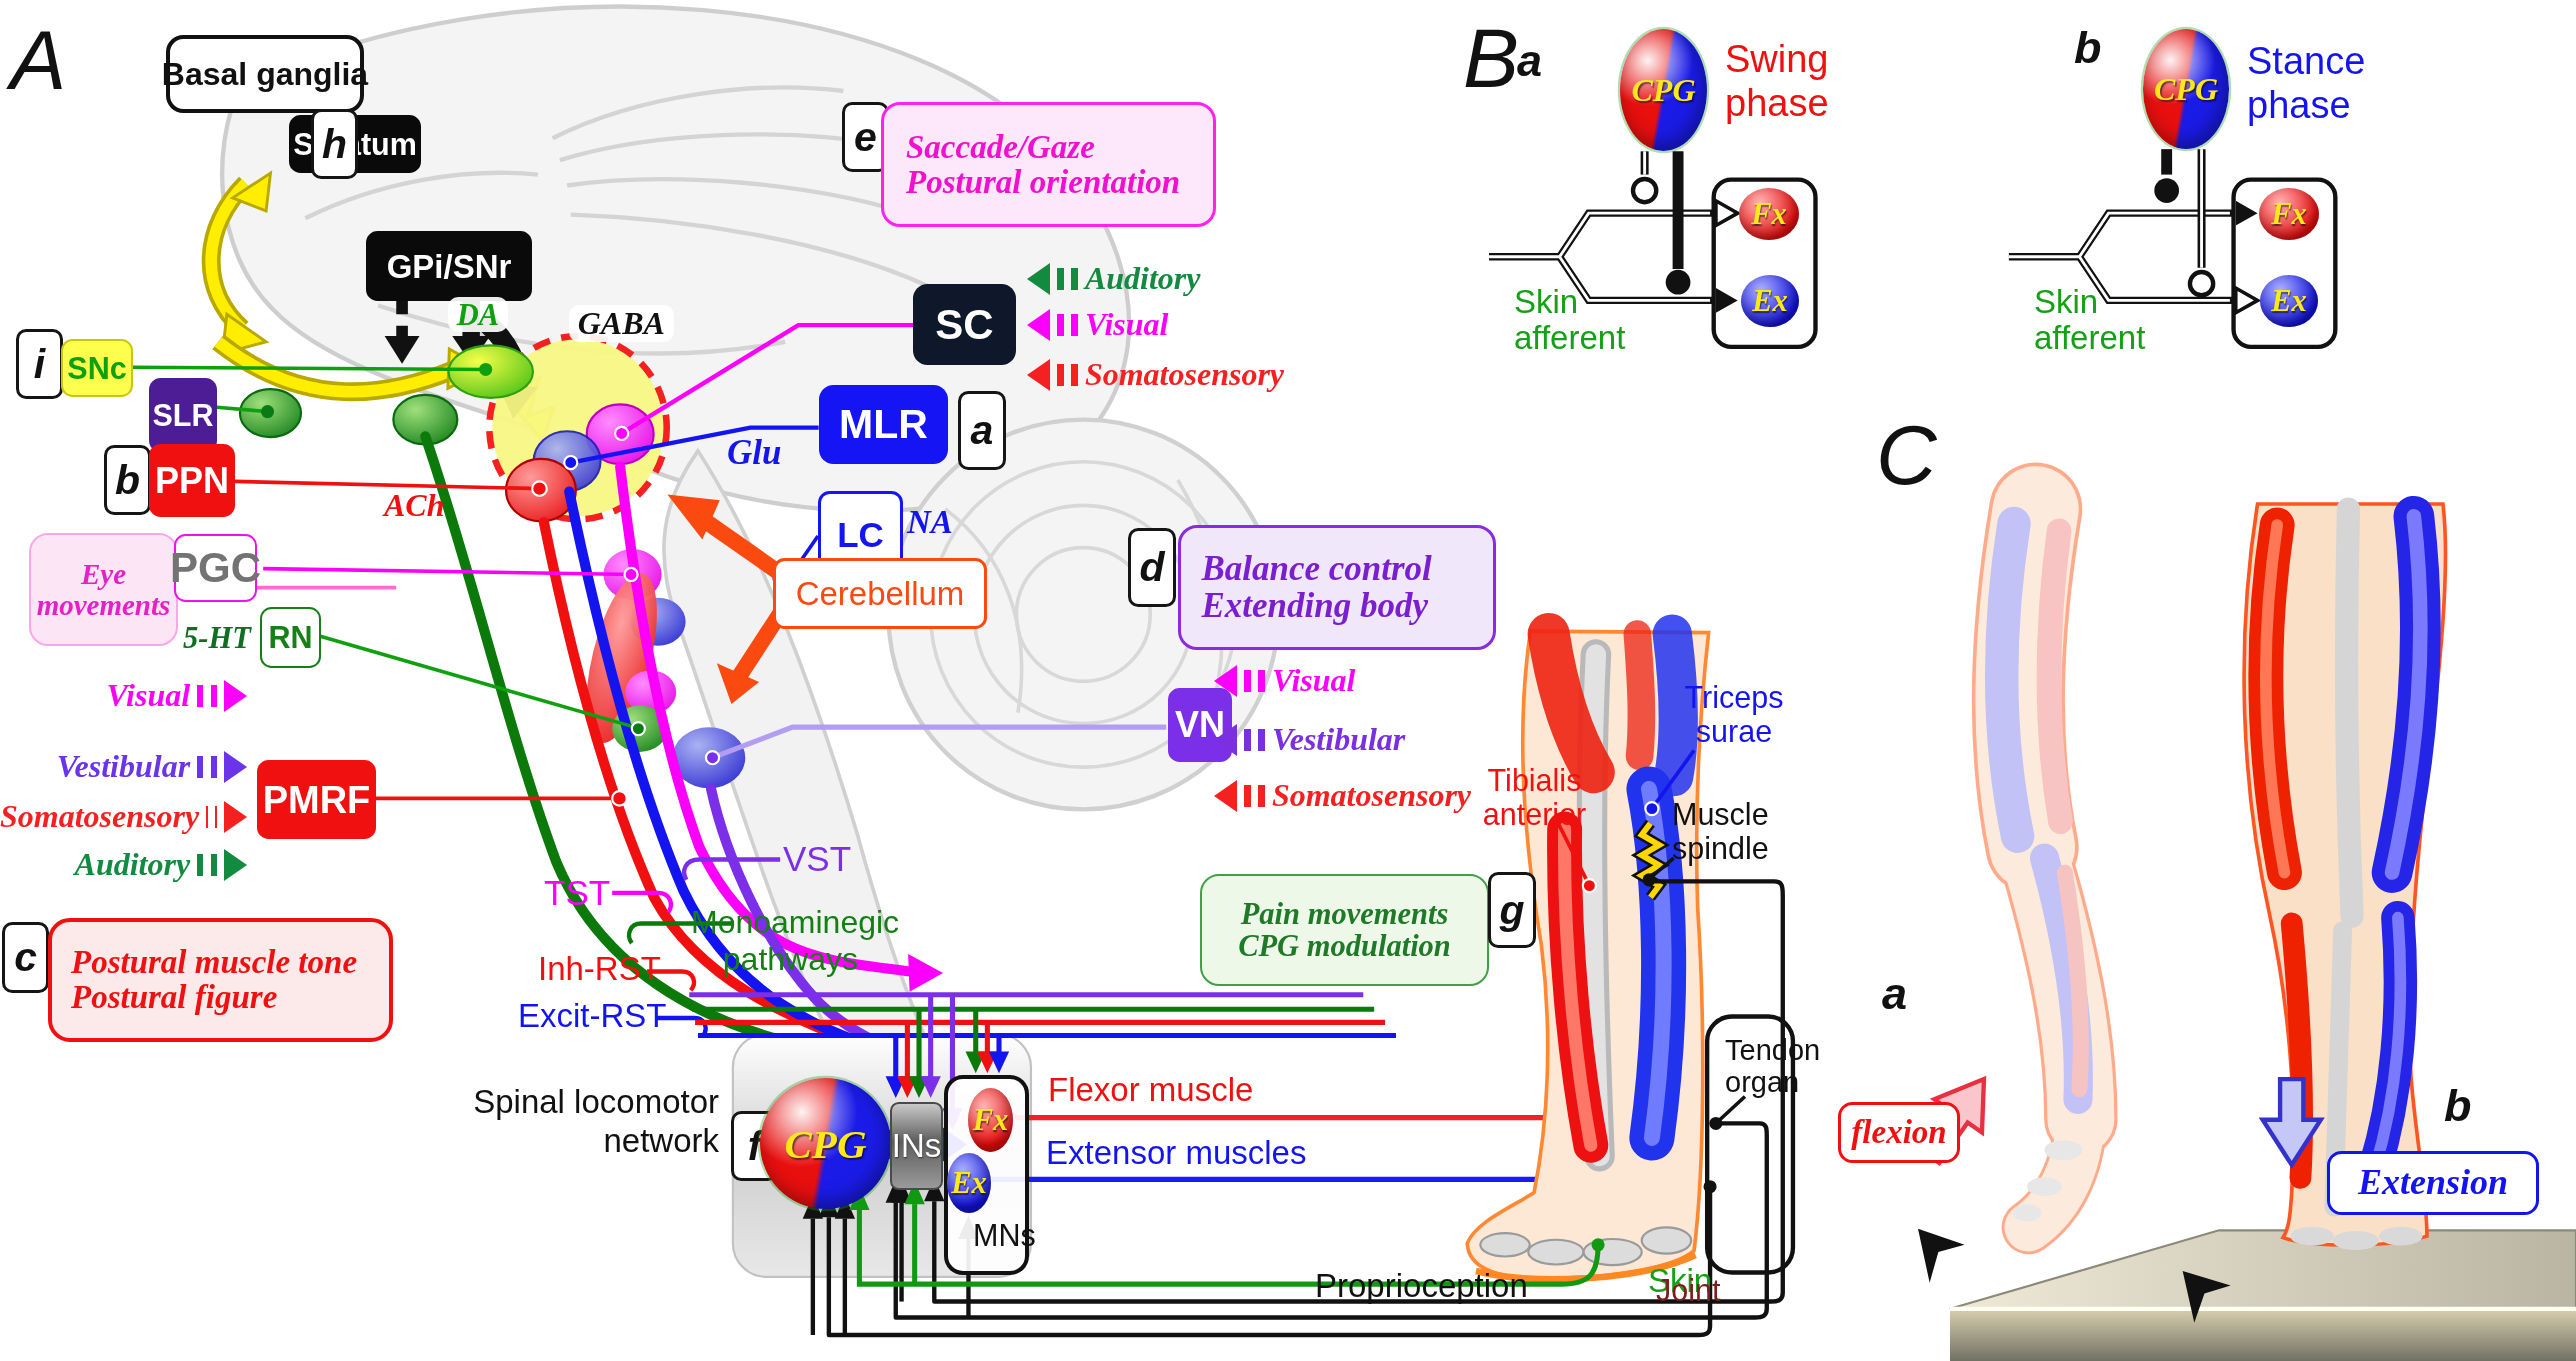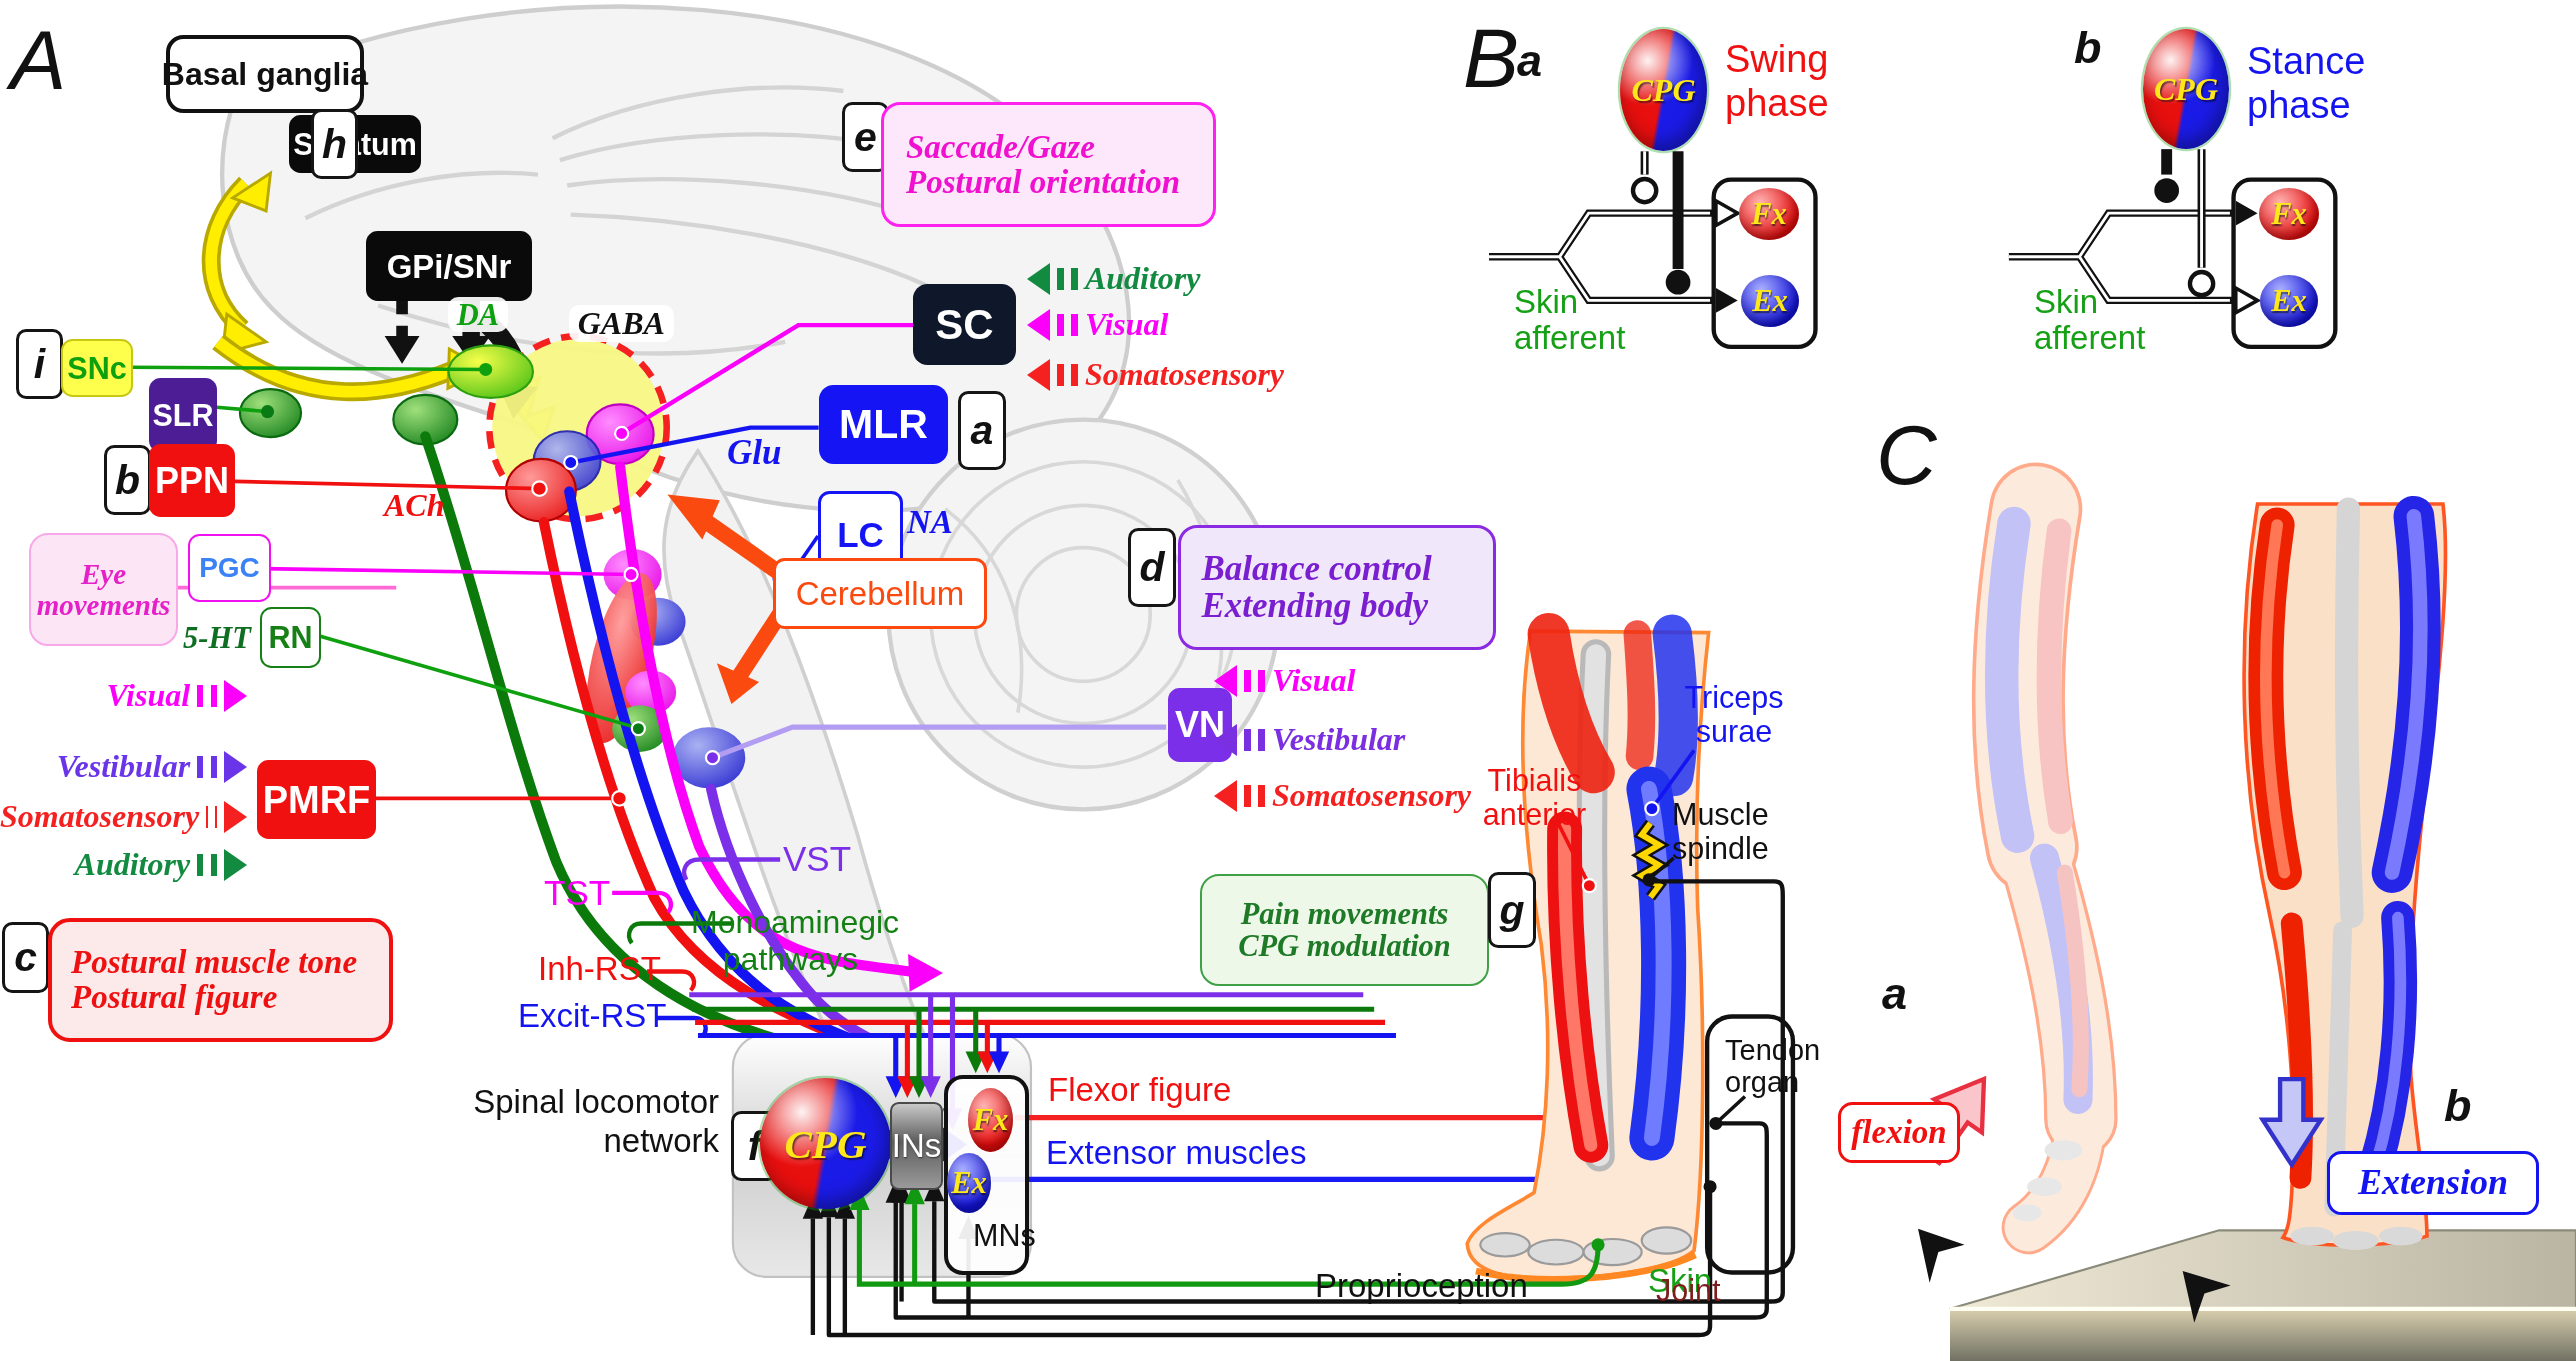--- a/index.html
+++ b/index.html
@@ -377,21 +377,21 @@
 
 <div class="mk" style="left:104px;top:445px;width:41px;height:64px">b</div>
 <div class="nbox" style="left:149px;top:444px;width:86px;height:73px;background:#f01010;color:#fff;font-size:36px">PPN</div>
 <div class="abs ser" style="left:384px;top:489px;font-size:32px;color:#f01010">ACh</div>
 
 <div class="fancybox" style="left:29px;top:533px;width:145px;height:109px;background:#fce6f5;border:2.9px solid #f8a8e8;display:flex;flex-direction:column;align-items:center;justify-content:center">
   <span class="ser" style="font-size:29px;color:#e620c8">Eye</span>
   <span class="ser" style="font-size:29px;color:#e620c8">movements</span>
 </div>
 
-<div class="nbox" style="left:188px;top:534px;width:79px;height:64px;background:#fff;border:2.9px solid #f010f0;color:#3b82f6;font-size:28px">PGC</div>
+<div class="nbox" style="left:174px;top:534px;width:79px;height:64px;background:#fff;border:2.9px solid #f010f0;color:#737373;font-size:42px">PGC</div>
 
 <div class="abs ser" style="left:183px;top:622px;font-size:30.5px;color:#0e6e22">5-HT</div>
 <div class="nbox" style="left:260px;top:607px;width:57px;height:57px;background:#fff;border:2.9px solid #168016;color:#168016;font-size:30.5px">RN</div>
 
 <div class="row" style="left:22px;top:679px;width:225px;--c:#fa00fa">
   <div class="ser" style="font-size:32px;color:#fa00fa;width:182px;text-align:right">Visual</div>
   <span class="bar"></span>
       <span class="bar"></span>
       <span class="tri-r"></span>
 </div>
@@ -511,21 +511,21 @@
 <div class="insbox" style="left:890px;top:1102px;width:49px;height:84px">INs</div>
 <div class="mnsbox" style="left:944px;top:1075px;width:77px;height:192px"></div>
 <div class="ball fxball" style="left:968px;top:1088px;width:45px;height:64px">
   <span class="fxtxt">Fx</span>
 </div>
 <div class="ball exball" style="left:947px;top:1153px;width:44px;height:60px">
   <span class="fxtxt">Ex</span>
 </div>
 <div class="abs sans" style="left:973px;top:1219px;font-size:30.5px;color:#111">MNs</div>
 
-<div class="abs sans" style="left:1048px;top:1073px;font-size:33px;color:#f01010;font-weight:500">Flexor figure</div>
+<div class="abs sans" style="left:1048px;top:1073px;font-size:33px;color:#f01010;font-weight:500">Flexor muscle</div>
 <div class="abs sans" style="left:1046px;top:1136px;font-size:33px;color:#1414f0;font-weight:500">Extensor muscles</div>
 <div class="abs sans" style="left:1315px;top:1269px;font-size:33px;color:#111">Proprioception</div>
 <div class="abs sans" style="left:1648px;top:1264px;font-size:33px;color:#16a016;font-weight:500">Skin</div>
 <div class="abs sans" style="left:1656px;top:1274px;font-size:30.5px;color:#7f1d1d">Joint</div>
 
 <div class="abs sans" style="left:1469px;top:763px;width:131px;text-align:center;font-size:30.5px;color:#f01010;font-weight:500;line-height:1.12">
   <div>Tibialis</div>
   <div>anterior</div>
 </div>
 <div class="abs sans" style="left:1672px;top:680px;width:124px;text-align:center;font-size:30.5px;color:#1414f0;font-weight:500;line-height:1.12">

